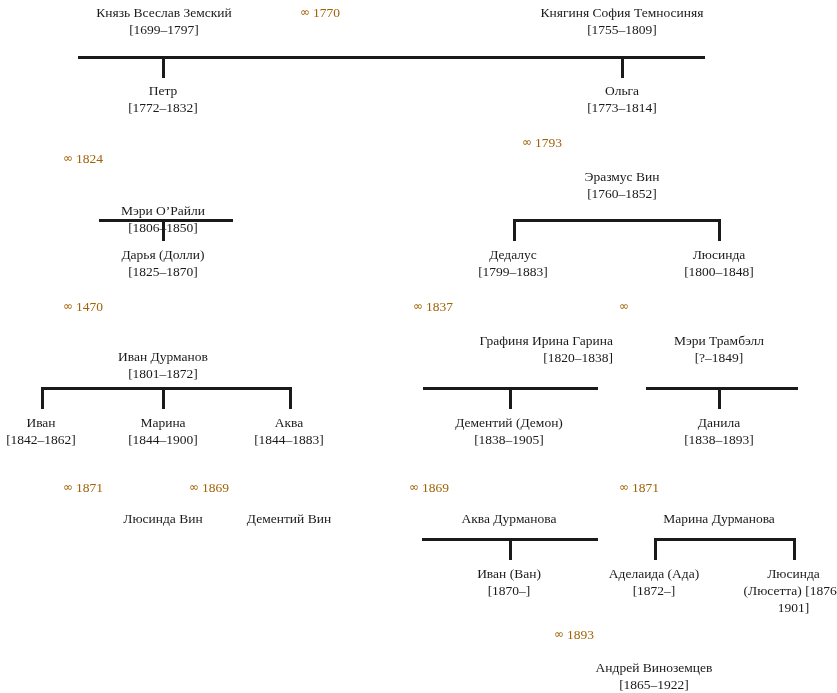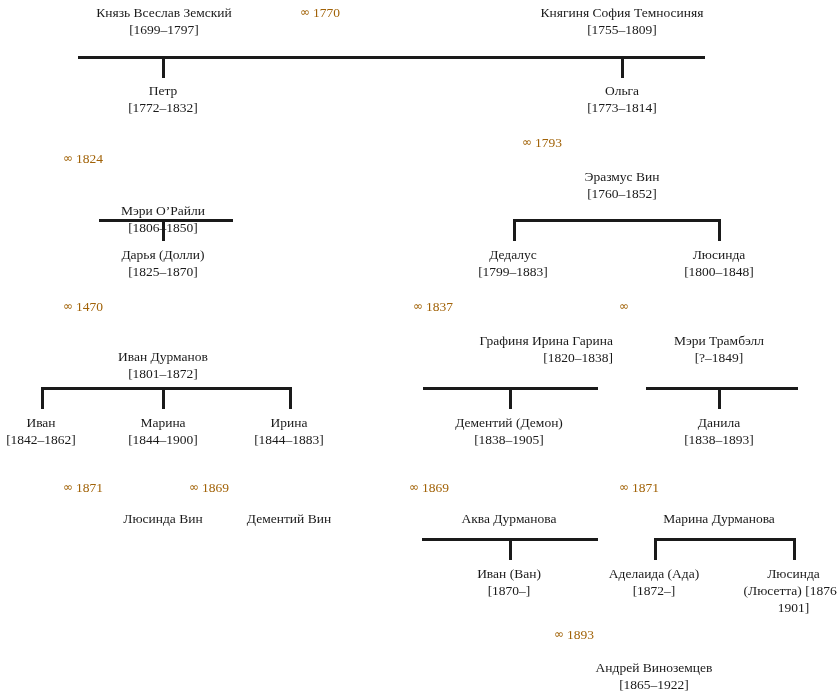--- a/index.html
+++ b/index.html
@@ -182,21 +182,21 @@
     <span class="nm">Иван</span>
     <span class="dt">[1842–1862]</span>
   </div>
 
   <div class="node" style="left:63px; top:414px; width:200px;">
     <span class="nm">Марина</span>
     <span class="dt">[1844–1900]</span>
   </div>
 
   <div class="node" style="left:189px; top:414px; width:200px;">
-    <span class="nm">Ирина</span>
+    <span class="nm">Аква</span>
     <span class="dt">[1844–1883]</span>
   </div>
 
   <div class="node" style="left:409px; top:414px; width:200px;">
     <span class="nm">Дементий (Демон)</span>
     <span class="dt">[1838–1905]</span>
   </div>
 
   <div class="node" style="left:619px; top:414px; width:200px;">
     <span class="nm">Данила</span>

